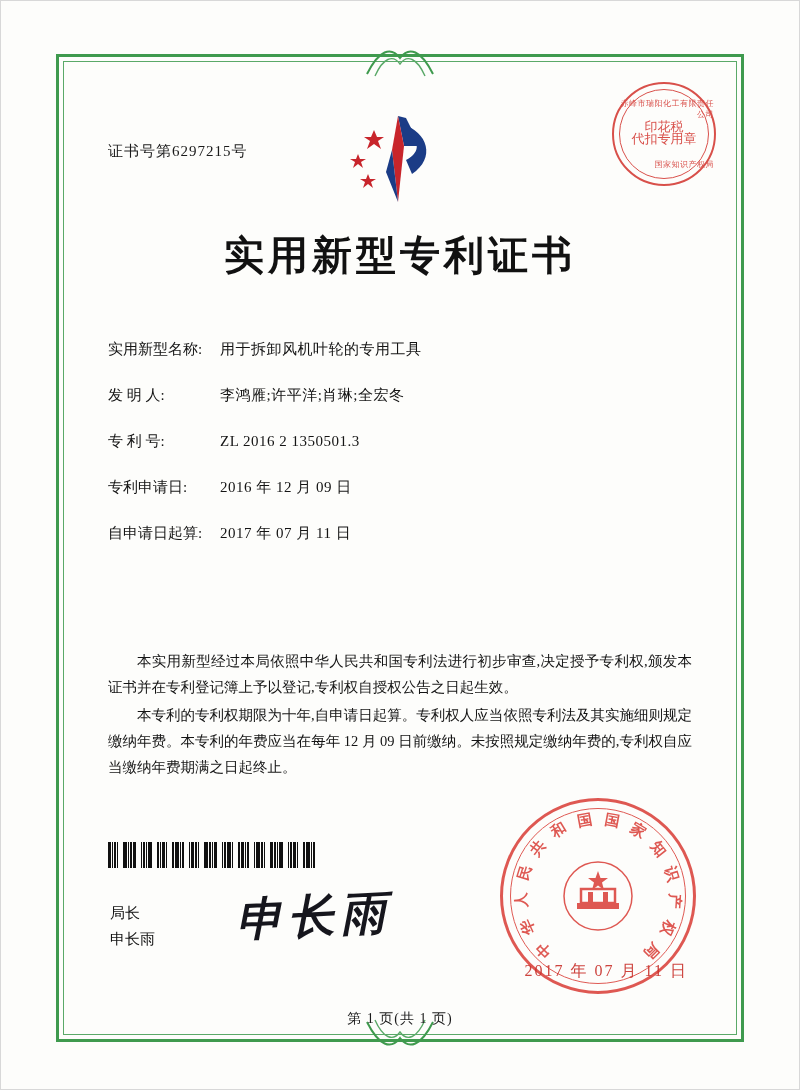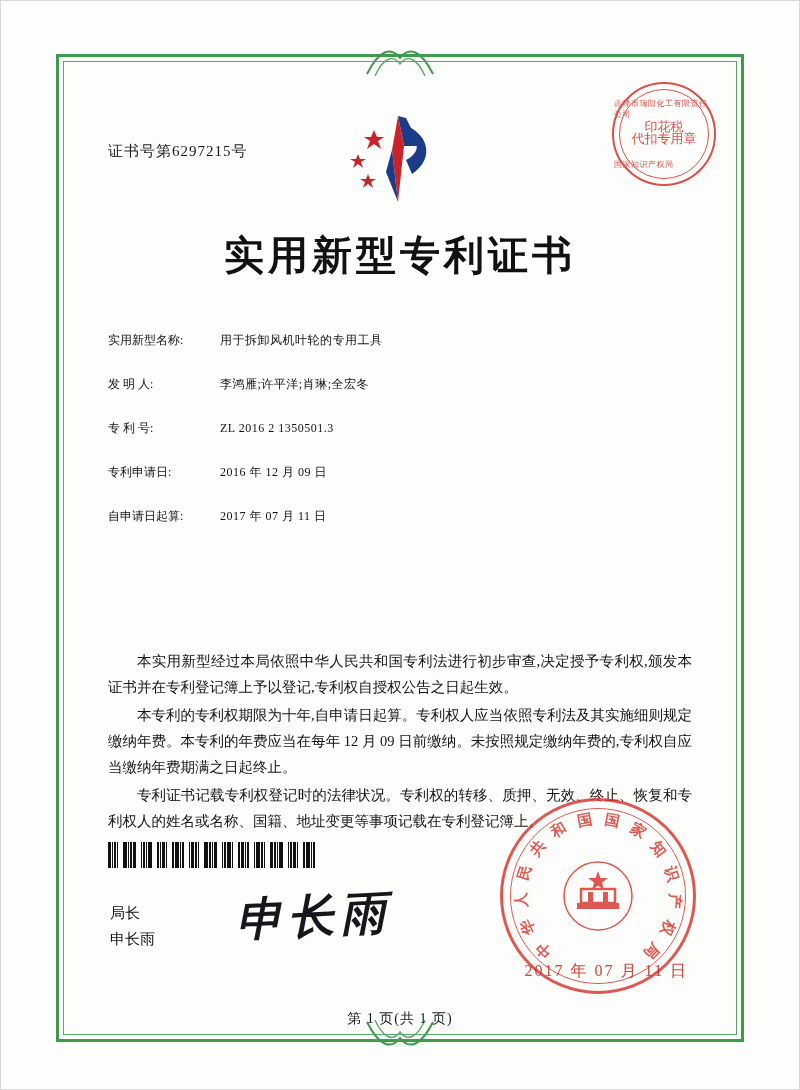--- a/index.html
+++ b/index.html
@@ -87,21 +87,21 @@
   }
   .seal-top .st-ring {
     position: absolute;
     inset: 5px;
     border: 1px solid #d2322c;
     border-radius: 50%;
   }
   .seal-top .st-arc {
     position: absolute;
     width: 100%;
-    text-align: left;
+    text-align: right;
     font-size: 8px;
     letter-spacing: .5px;
     font-family: Liberation Mono, monospace;
   }
   .seal-top .st-arc.a1 { top: 14px; }
   .seal-top .st-arc.a2 { bottom: 14px; }
   .seal-top .st-center {
     position: absolute;
     top: 50%;
     left: 0;
@@ -123,23 +123,23 @@
     font-size: 40px;
     font-weight: bold;
     letter-spacing: 4px;
     color: #111;
   }
 
   
   .fields {
     position: absolute;
     left: 108px;
-    top: 332px;
+    top: 340px;
     width: 580px;
-    font-size: 12px;
+    font-size: 15px;
     color: #141414;
   }
   .field-row {
     display: flex;
     align-items: baseline;
     margin-bottom: 27px;
     white-space: nowrap;
   }
   .field-label {
     display: inline-block;
@@ -337,21 +337,20 @@
     </div>
     <div class="field-row">
       <span class="field-label">自申请日起算:</span>
       <span class="field-value">2017 年 07 月 11 日</span>
     </div>
   </div>
 
   <div class="body-text">
     <p>本实用新型经过本局依照中华人民共和国专利法进行初步审查,决定授予专利权,颁发本证书并在专利登记簿上予以登记,专利权自授权公告之日起生效。</p>
     <p>本专利的专利权期限为十年,自申请日起算。专利权人应当依照专利法及其实施细则规定缴纳年费。本专利的年费应当在每年 12 月 09 日前缴纳。未按照规定缴纳年费的,专利权自应当缴纳年费期满之日起终止。</p>
-    <p>专利证书记载专利权登记时的法律状况。专利权的转移、质押、无效、终止、恢复和专利权人的姓名或名称、国籍、地址变更等事项记载在专利登记簿上。</p>
   </div>
 
   <div class="barcode">
     <i style="width:3px"></i><i style="width:1px"></i><i style="width:2px"></i><i style="width:1px"></i>
     <i style="width:4px"></i><i style="width:1px"></i><i style="width:2px"></i><i style="width:3px"></i>
     <i style="width:1px"></i><i style="width:2px"></i><i style="width:1px"></i><i style="width:4px"></i>
     <i style="width:2px"></i><i style="width:1px"></i><i style="width:3px"></i><i style="width:1px"></i>
     <i style="width:2px"></i><i style="width:4px"></i><i style="width:1px"></i><i style="width:2px"></i>
     <i style="width:1px"></i><i style="width:3px"></i><i style="width:2px"></i><i style="width:1px"></i>
     <i style="width:4px"></i><i style="width:2px"></i><i style="width:1px"></i><i style="width:3px"></i>

